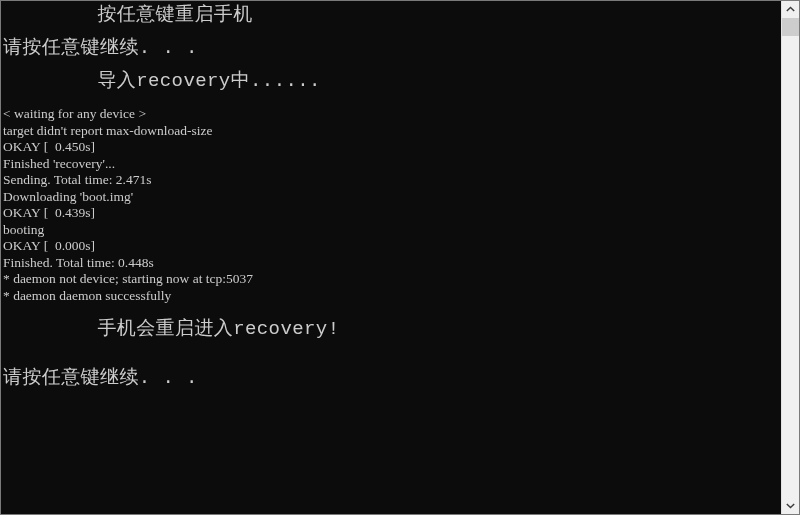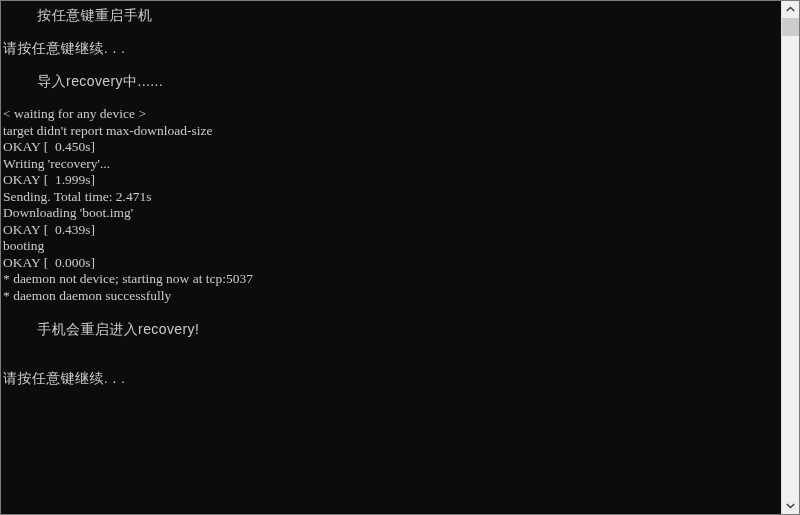--- a/index.html
+++ b/index.html
@@ -115,22 +115,22 @@
     font-family: Liberation Serif, serif;
     font-size: 13.5px;
     line-height: 16.5px;
     height: 16.5px;
     color: #cccccc;
     white-space: pre;
     padding-left: 2px;
     letter-spacing: 0px;
   }
   .line.cjk {
-    font-family: Liberation Sans, sans-serif;
-    font-size: 14px;
+    font-family: Liberation Mono, monospace;
+    font-size: 19px;
     letter-spacing: 0.4px;
   }
   .line.blank { color: transparent; }
 
   
   .scrollbar {
     width: 17px;
     min-width: 17px;
     background: #f0f0f0;
     border-left: 1px solid #e2e2e2;
@@ -172,27 +172,27 @@
       <div class="lines" id="console-lines">
           <div class="line cjk">        按任意键重启手机</div>
           <div class="line blank">&nbsp;</div>
           <div class="line cjk">请按任意键继续. . .</div>
           <div class="line blank">&nbsp;</div>
           <div class="line cjk">        导入recovery中......</div>
           <div class="line blank">&nbsp;</div>
           <div class="line">&lt; waiting for any device &gt;</div>
           <div class="line">target didn't report max-download-size</div>
           <div class="line">OKAY [  0.450s]</div>
-          <div class="line">Writing 'recovery'...</div>
-          <div class="line">OKAY [  1.999s]</div>
+          <div class="line">Finished 'recovery'...</div>
           <div class="line">Sending. Total time: 2.471s</div>
           <div class="line">Downloading 'boot.img'</div>
           <div class="line">OKAY [  0.439s]</div>
           <div class="line">booting</div>
           <div class="line">OKAY [  0.000s]</div>
+          <div class="line">Finished. Total time: 0.448s</div>
           <div class="line">* daemon not device; starting now at tcp:5037</div>
           <div class="line">* daemon daemon successfully</div>
           <div class="line blank">&nbsp;</div>
           <div class="line cjk">        手机会重启进入recovery!</div>
           <div class="line blank">&nbsp;</div>
           <div class="line blank">&nbsp;</div>
           <div class="line cjk">请按任意键继续. . .</div>
         </div>
     </div>
 

